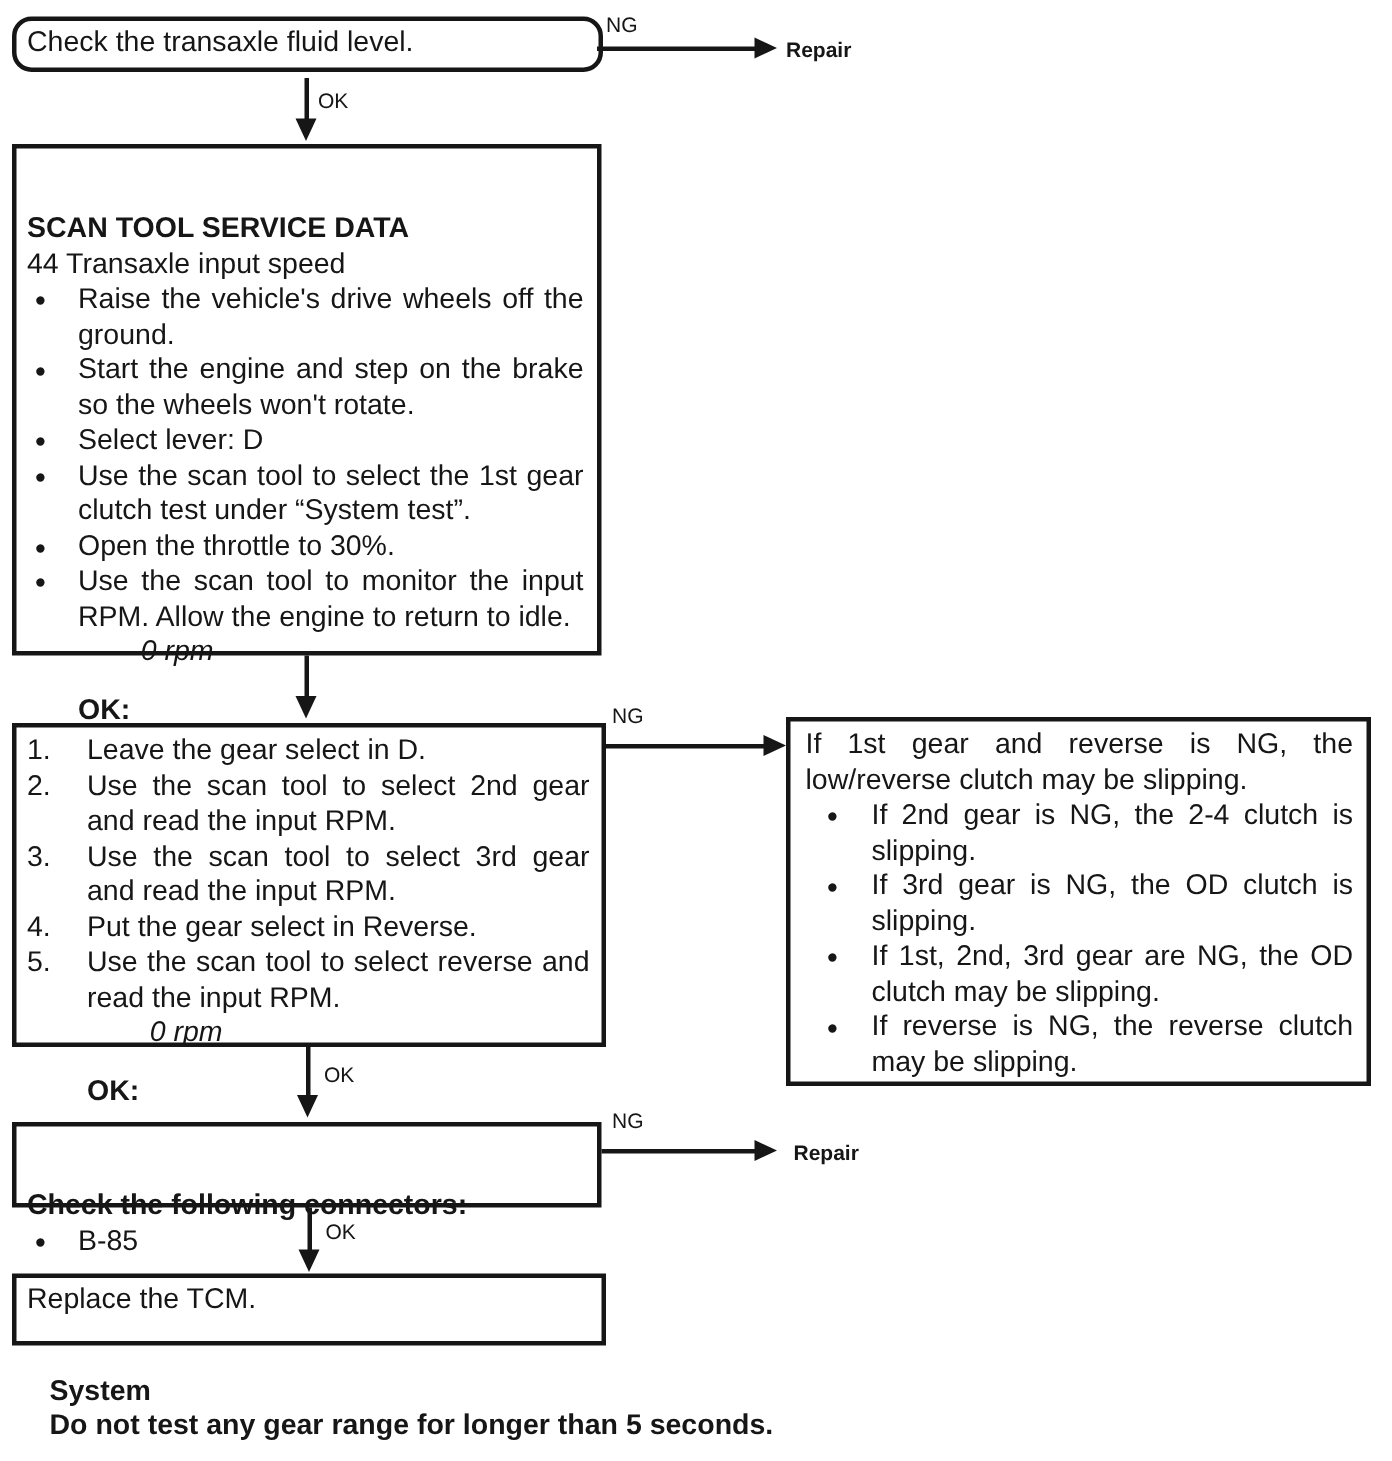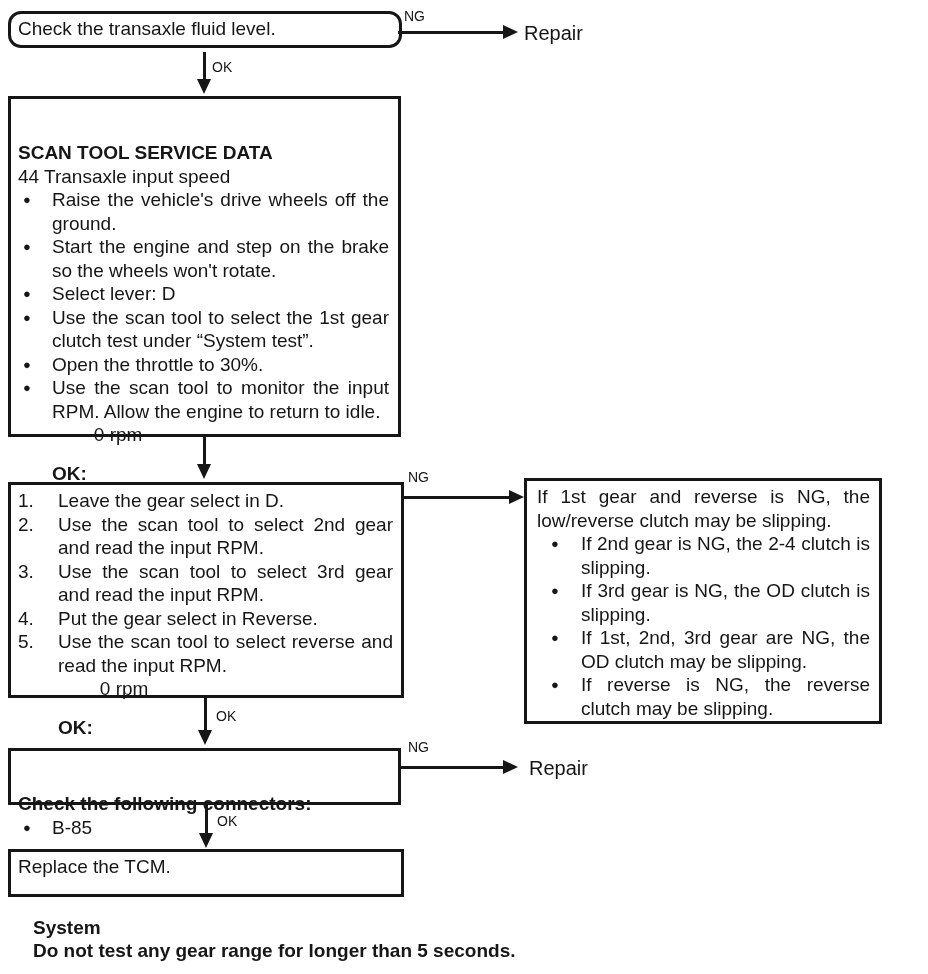--- a/index.html
+++ b/index.html
@@ -27,32 +27,32 @@
   .bold{font-weight:bold;margin-top:39px;}
   .just{text-align:justify;}
   
   .brow{display:flex;align-items:flex-start;}
   .bdot{flex:none;width:29px;padding-left:5px;font-size:13px;line-height:23.5px;}
   .bdot-wide{flex:none;width:30px;padding-left:14px;font-size:13px;line-height:23.5px;}
   .bnum{flex:none;width:40px;}
   .btxt{flex:1;}
   .okline{display:flex;}
   .okline .spacer{flex:none;width:34px;}
-  .okval{margin-left:7px;}
+  .okval{margin-left:7px;font-style:italic;}
   
   .hline{position:absolute;height:3px;background:var(--ink);}
   .vline{position:absolute;width:3px;background:var(--ink);}
   .head-right{position:absolute;width:0;height:0;
     border-top:7px solid transparent;border-bottom:7px solid transparent;
     border-left:15px solid var(--ink);}
   .head-down{position:absolute;width:0;height:0;
     border-left:7px solid transparent;border-right:7px solid transparent;
     border-top:15px solid var(--ink);}
   .lbl{position:absolute;font-size:14px;line-height:22px;}
-  .repair{position:absolute;font-size:20px;line-height:22px;font-weight:normal;}
+  .repair{position:absolute;font-size:14px;line-height:22px;font-weight:bold;}
   
   #caution{position:absolute;left:33px;top:917px;width:560px;
     font-size:19px;line-height:22.5px;font-weight:bold;}
 </style>
 </head>
 <body>
 
 <div id="canvas">
 
   <div class="box pad" style="left:8px;top:11px;width:394px;height:37px;border-radius:13px;">
@@ -130,21 +130,21 @@
       <span class="spacer" style="width:40px;"></span>
       <span class="bold">OK:</span>
       <span class="okval">0 rpm</span>
     </div>
   </div>
 
   <div class="lbl" style="left:408px;top:466px;">NG</div>
   <div class="hline" style="left:404px;top:496px;width:106px;"></div>
   <div class="head-right" style="left:509px;top:490px;"></div>
 
-  <div class="box" style="left:524px;top:478px;width:358px;height:246px;padding:4px 9px 3px 10px;">
+  <div class="box" style="left:524px;top:478px;width:390px;height:246px;padding:4px 9px 3px 10px;">
     <div class="just">If 1st gear and reverse is NG, the low/reverse clutch may be slipping.</div>
     <div class="brow">
       <span class="bdot-wide">●</span>
       <span class="btxt just">If 2nd gear is NG, the 2-4 clutch is slipping.</span>
     </div>
     <div class="brow">
       <span class="bdot-wide">●</span>
       <span class="btxt just">If 3rd gear is NG, the OD clutch is slipping.</span>
     </div>
     <div class="brow">

